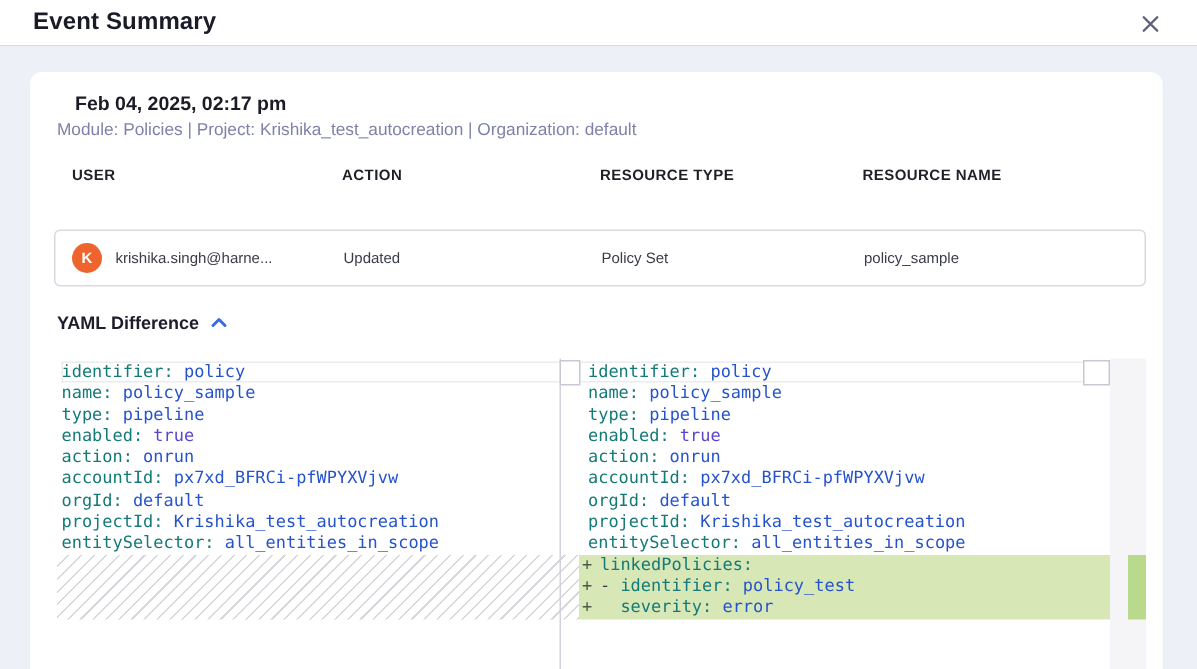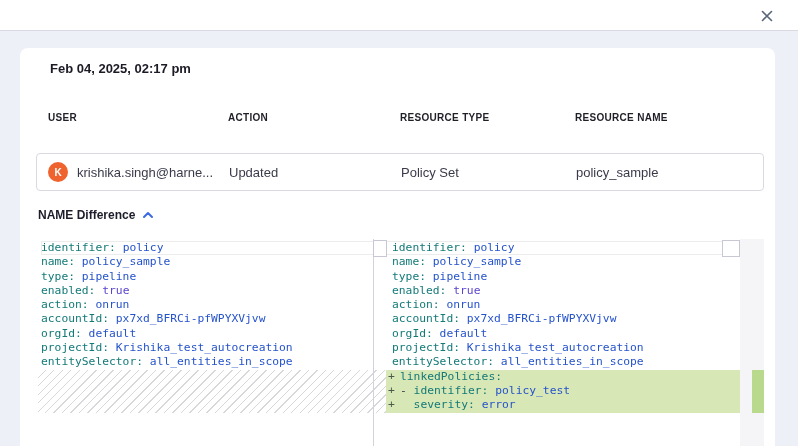--- a/index.html
+++ b/index.html
@@ -23,21 +23,21 @@
   .evt-date { position:absolute; left:18px; top:13px; font-size:13px; font-weight:700; color:#1b1b26;padding-left:12px; }
   .evt-meta { position:absolute; left:18px; top:33px; font-size:11.5px; color:#7f82a8; }
 
   
   .col-hdr { position:absolute; top:64px; font-size:10px; font-weight:700; color:#1f1f28; letter-spacing:.3px; }
   .c0 { left:28px; } .c1 { left:208px; } .c2 { left:380px; } .c3 { left:555px; }
 
   .audit-row { position:absolute; left:16px; top:105px; width:728px; height:38px;
                background:#fff; border:1px solid #d9dae1; border-radius:4px; }
   .cell { position:absolute; top:0; height:100%; display:flex; align-items:center;
-          font-size:13px; color:#3a3b4a; white-space:nowrap; }
+          font-size:10px; color:#3a3b4a; white-space:nowrap; }
   .cell.user { left:40px; } .cell.action { left:192px; } .cell.rtype { left:364px; } .cell.rname { left:539px; }
   .avatar { position:absolute; left:11px; top:8px; width:20px; height:20px; border-radius:50%;
             background:#ee632e; color:#fff; font-size:10px; font-weight:700;
             display:flex; align-items:center; justify-content:center; }
 
   
   .yaml-toggle { position:absolute; left:18px; top:160px; display:flex; align-items:center; gap:7px; cursor:pointer; }
   .yaml-label { font-size:12px; font-weight:700; color:#1d1d2b; }
 
   
@@ -66,47 +66,49 @@
   .thumb-right { left:686px; top:1px; width:18px; height:17px; }
   .pane-right .code-line { position:relative; z-index:1; }
 
   .ruler { position:absolute; left:704px; top:0; bottom:0; width:24px; background:#f5f5f8; }
   .ruler-mark { position:absolute; left:12px; top:131px; width:12px; height:43px; background:#b9d98d; }
 </style>
 </head>
 <body>
 
 <div class="hdr">
+  <div class="hdr-title">Event Summary</div>
   <div class="close-btn">
     <svg width="12" height="12" viewBox="0 0 12 12">
       <path d="M1.5 1.5 L10.5 10.5 M10.5 1.5 L1.5 10.5" stroke="#5a6478" stroke-width="1.6" stroke-linecap="round"></path>
     </svg>
   </div>
 </div>
 
 <div class="modal-body">
   <div class="card">
 
     <div class="evt-date">Feb 04, 2025, 02:17 pm</div>
+    <div class="evt-meta">Module: Policies | Project: Krishika_test_autocreation | Organization: default</div>
 
     <div class="col-hdr c0">USER</div>
     <div class="col-hdr c1">ACTION</div>
     <div class="col-hdr c2">RESOURCE TYPE</div>
     <div class="col-hdr c3">RESOURCE NAME</div>
 
     <div class="audit-row">
       <div class="avatar">K</div>
       <div class="cell user">krishika.singh@harne...</div>
       <div class="cell rtype">Policy Set</div>
       <div class="cell action">Updated</div>
       <div class="cell rname">policy_sample</div>
     </div>
 
     <div class="yaml-toggle">
-      <span class="yaml-label">NAME Difference</span>
+      <span class="yaml-label">YAML Difference</span>
       <svg width="12" height="8" viewBox="0 0 12 8">
         <path d="M2 6 L6 2 L10 6" stroke="#3b6ce4" stroke-width="2" fill="none" stroke-linecap="round" stroke-linejoin="round"></path>
       </svg>
     </div>
 
     <div class="diff">
       <div class="pane pane-left">
         <div class="code" id="left-code">
             <div class="code-line"><span class="yk">identifier:</span><span class="yv"> policy</span></div>
             <div class="code-line"><span class="yk">name:</span><span class="yv"> policy_sample</span></div>

